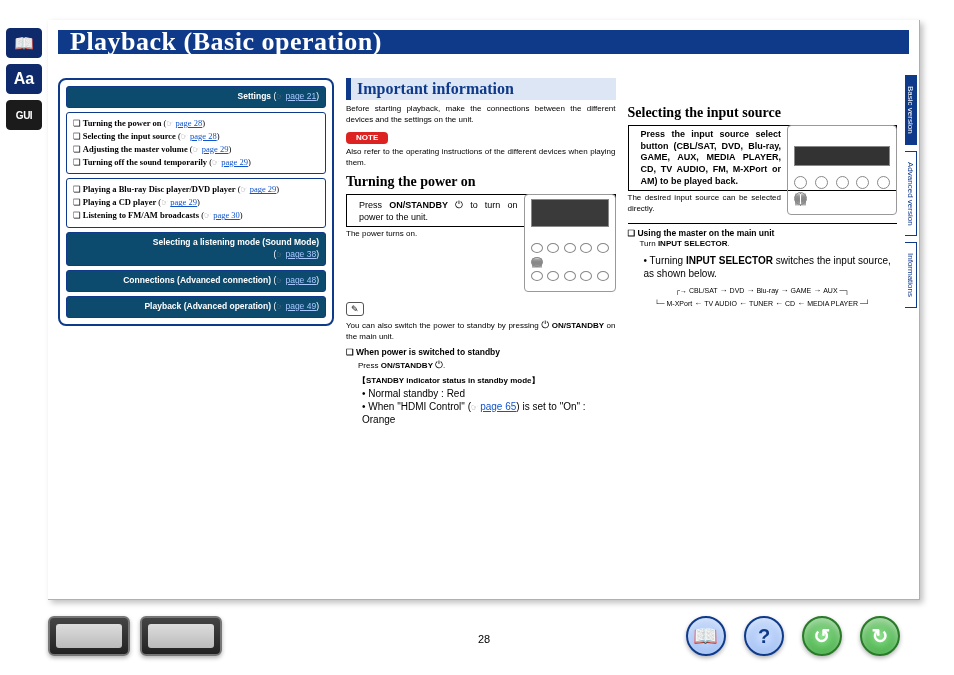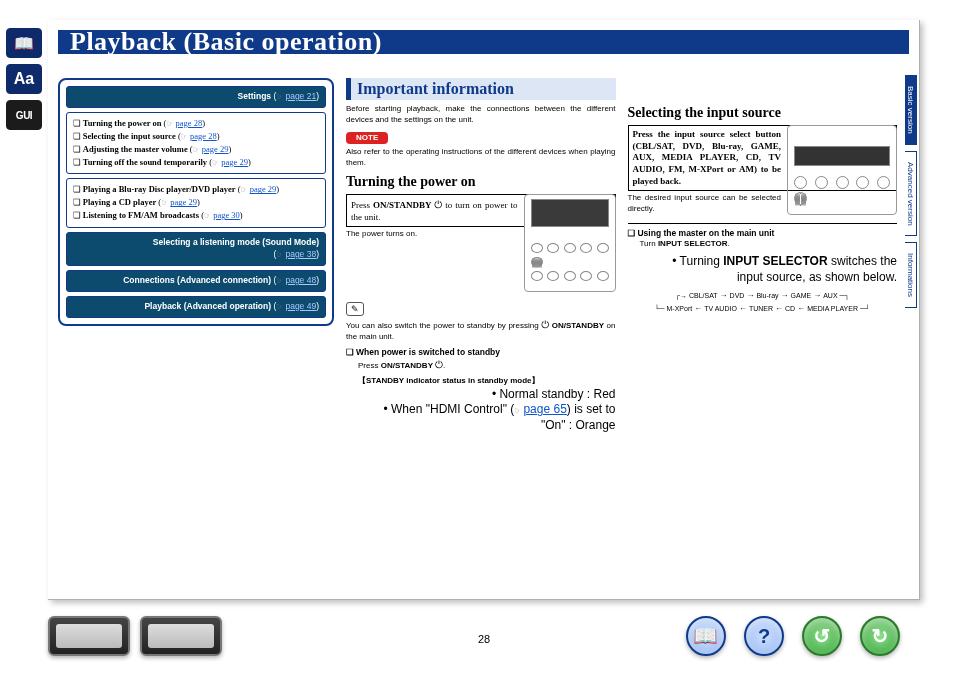--- a/index.html
+++ b/index.html
@@ -36,28 +36,28 @@
   .sq::before { content:"❏ "; }
 
   
   .col { flex:1; min-width:0; }
   .secthead { background:#dde6f5; border-left:5px solid #0f3a8a; padding:2px 6px; margin-bottom:4px; }
   .secthead h2 { color:#0f3a8a; font-family:"Times New Roman", serif; font-size:16px; font-weight:bold; }
   .body { font-size:8px; line-height:1.35; }
   .body p { margin-bottom:4px; text-align:justify; }
   .notebadge { display:inline-block; background:#d22; color:#fff; border-radius:4px; padding:1px 10px; font-weight:bold; font-size:8px; margin:2px 0 3px; }
   h3 { font-family:"Times New Roman", serif; font-weight:bold; font-size:14px; margin:4px 0 2px; }
-  .framed { border:1px solid #000; padding:3px 4px; font-family:Liberation Serif, serif; font-size:9px; line-height:1.3; text-align:justify; }
+  .framed { border:1px solid #000; padding:3px 12px; font-family:Liberation Sans, sans-serif; font-size:9px; line-height:1.3; text-align:justify; }
   .tip { display:inline-block; border:1px solid #555; border-radius:3px; padding:0 4px; font-size:9px; margin:6px 0 2px;}
   .sub { font-size:8.5px; font-weight:bold; margin-top:4px; }
   .sub::before { content:"❏ "; }
   .bracket { font-size:8px; font-weight:bold; margin-top:4px; }
   ul.bul { list-style:none; padding-left:4px; }
   ul.bul li::before { content:"• "; }
-  ul.bul li { font-size:12px; line-height:1.3;text-align:right; }
+  ul.bul li { font-size:10px; line-height:1.3; }
 
   .remote { float:right; width:92px; height:98px; border:1px solid #999; border-radius:4px; margin:0 0 4px 6px; background:
      linear-gradient(#fff,#fff); position:relative; }
   .remote .screen { position:absolute; top:4px; left:6px; right:6px; height:28px; border:1px solid #888; background:#3a3a3a; }
   .remote .btnrow { position:absolute; left:6px; right:6px; display:flex; justify-content:space-between; }
   .remote .btnrow.a { top:48px;} .remote .btnrow.b { top:62px;} .remote .btnrow.c { top:76px;}
   .remote .b { width:12px; height:10px; border:1px solid #888; border-radius:50%; }
 
   .panel { float:right; width:110px; height:90px; border:1px solid #999; border-radius:4px; margin:0 0 4px 6px; position:relative;}
   .panel .screen { position:absolute; top:20px; left:6px; right:6px; height:20px; border:1px solid #888; background:#333;}

